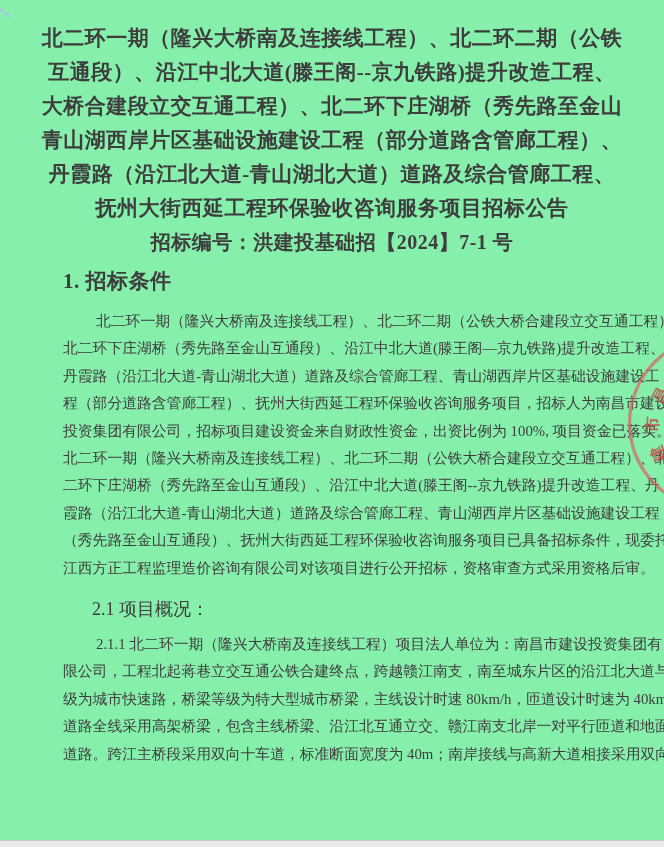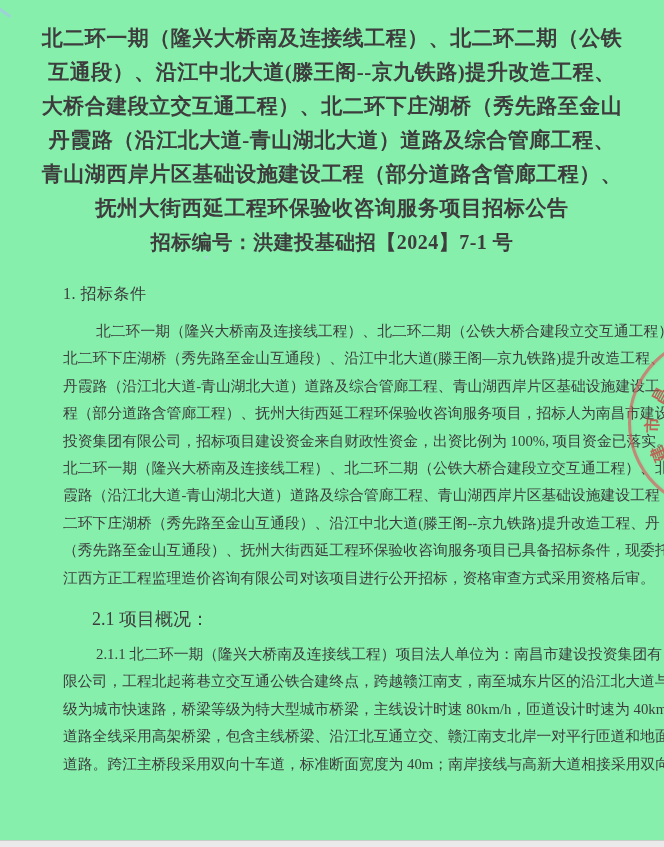--- a/index.html
+++ b/index.html
@@ -26,23 +26,23 @@
   .tender-no {
     text-align:center;
     font-size:20px;
     font-weight:700;
     line-height:33px;
     margin-top:1px;
     letter-spacing:0.5px;
   }
   
   .sec-heading {
-    margin:25px 40px 0 63px;
-    font-size:16px;
-    font-weight:400;
+    margin:8px 40px 0 63px;
+    font-size:21px;
+    font-weight:700;
     letter-spacing:0.5px;
   }
   
   .para {
     margin:13px 36px 0 63px;
     font-size:14.8px;
     line-height:27.4px;
   }
   .body-line { white-space:nowrap; }
   .indent { text-indent:33px; }
@@ -98,38 +98,38 @@
 
 <div class="page">
 
   <div class="blue-mark"></div>
   <div class="blue-speck"></div>
 
   <div class="title-block">
     <div class="title-line">北二环一期（隆兴大桥南及连接线工程）、北二环二期（公铁</div>
     <div class="title-line">互通段）、沿江中北大道(滕王阁--京九铁路)提升改造工程、</div>
     <div class="title-line">大桥合建段立交互通工程）、北二环下庄湖桥（秀先路至金山</div>
+    <div class="title-line">青山湖西岸片区基础设施建设工程（部分道路含管廊工程）、</div>
     <div class="title-line">丹霞路（沿江北大道-青山湖北大道）道路及综合管廊工程、</div>
-    <div class="title-line">青山湖西岸片区基础设施建设工程（部分道路含管廊工程）、</div>
     <div class="title-line">抚州大街西延工程环保验收咨询服务项目招标公告</div>
   </div>
 
   <div class="tender-no">招标编号：洪建投基础招【2024】7-1 号</div>
 
   <div class="sec-heading">1. 招标条件</div>
 
   <div class="para">
     <div class="body-line indent">北二环一期（隆兴大桥南及连接线工程）、北二环二期（公铁大桥合建段立交互通工程）、</div>
     <div class="body-line">北二环下庄湖桥（秀先路至金山互通段）、沿江中北大道(滕王阁—京九铁路)提升改造工程、</div>
     <div class="body-line">丹霞路（沿江北大道-青山湖北大道）道路及综合管廊工程、青山湖西岸片区基础设施建设工</div>
     <div class="body-line">程（部分道路含管廊工程）、抚州大街西延工程环保验收咨询服务项目，招标人为南昌市建设</div>
     <div class="body-line">投资集团有限公司，招标项目建设资金来自财政性资金，出资比例为 100%, 项目资金已落实。</div>
     <div class="body-line">北二环一期（隆兴大桥南及连接线工程）、北二环二期（公铁大桥合建段立交互通工程）、北</div>
+    <div class="body-line">二环下庄湖桥（秀先路至金山互通段）、沿江中北大道(滕王阁--京九铁路)提升改造工程、丹</div>
     <div class="body-line">霞路（沿江北大道-青山湖北大道）道路及综合管廊工程、青山湖西岸片区基础设施建设工程</div>
-    <div class="body-line">二环下庄湖桥（秀先路至金山互通段）、沿江中北大道(滕王阁--京九铁路)提升改造工程、丹</div>
     <div class="body-line">（秀先路至金山互通段）、抚州大街西延工程环保验收咨询服务项目已具备招标条件，现委托</div>
     <div class="body-line">江西方正工程监理造价咨询有限公司对该项目进行公开招标，资格审查方式采用资格后审。</div>
   </div>
 
 
   <div class="sub-heading">2.1 项目概况：</div>
 
   <div class="para" style="margin-top:12px;">
     <div class="body-line indent">2.1.1 北二环一期（隆兴大桥南及连接线工程）项目法人单位为：南昌市建设投资集团有</div>
     <div class="body-line">限公司，工程北起蒋巷立交互通公铁合建终点，跨越赣江南支，南至城东片区的沿江北大道与</div>

